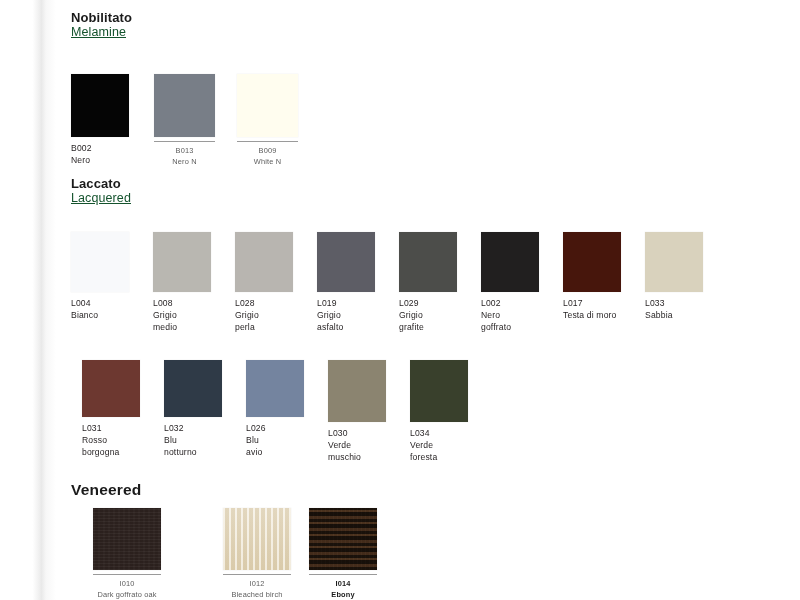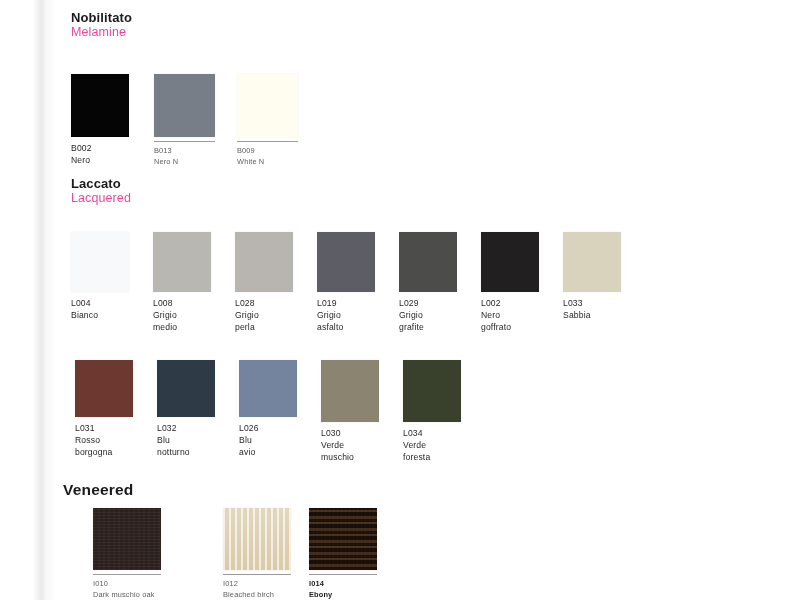--- a/index.html
+++ b/index.html
@@ -22,42 +22,42 @@
 
   #sheet{position:absolute;left:0;top:0;width:800px;height:600px;}
 
   
   .section{position:absolute;}
   .sec-head{line-height:1.18;}
   .sec-title{
     font-size:13px;font-weight:700;color:#1a1a1a;letter-spacing:.1px;
   }
   .sec-sub{
-    font-size:12.5px;font-weight:400;color:#ec4899;letter-spacing:.1px;
+    font-size:12.5px;font-weight:400;color:#14532d;letter-spacing:.1px;text-decoration:underline;
   }
   .sec-title.big{font-size:15.5px;letter-spacing:.2px;}
 
   
   .row{position:absolute;display:flex;}
   .cell{position:relative;}
   .chip{
     display:block;
     box-shadow:0 0 0 0.5px rgba(0,0,0,0.04);
   }
   .caption{
     font-size:8.6px;line-height:1.42;color:#231f20;letter-spacing:.15px;
     margin-top:5px;white-space:pre-line;
   }
 
   
   .cell.ruled .rule{
     display:block;height:1px;background:#9a9a9a;margin-top:4px;
   }
   .cell.ruled .caption{
-    margin-top:4px;color:#5d5d5d;font-size:7.4px;line-height:1.45;
+    text-align:center;margin-top:4px;color:#5d5d5d;font-size:7.4px;line-height:1.45;
   }
   .cell.ruled.strong .caption{color:#1b1b1b;font-weight:700;}
   .cell.noline .rule{background:transparent;}
   .cell.noline .caption{text-align:left;color:#231f20;font-size:8.6px;font-weight:400;margin-top:5px;}
 
   
   .grain-oak{
     background-color:#2e2320;
     background-image:
       repeating-linear-gradient(0deg, rgba(255,255,255,.035) 0px, rgba(255,255,255,.035) 1px, rgba(0,0,0,.05) 1px, rgba(0,0,0,.05) 3px),
@@ -153,29 +153,33 @@
       <div class="caption"><span>L029</span><br><span>Grigio
 grafite</span></div>
     </div>
 
     <div class="cell" style="width:58px;margin-right:24px;">
       <span class="chip" style="width:58px;height:60px;background:#211f1f;"></span>
       <div class="caption"><span>L002</span><br><span>Nero
 goffrato</span></div>
     </div>
 
+    <div class="cell" style="width:58px;margin-right:24px;">
+      <span class="chip" style="width:58px;height:60px;background:#47160c;"></span>
+      <div class="caption"><span>L017</span><br><span>Testa di moro</span></div>
+    </div>
 
     <div class="cell" style="width:58px;">
       <span class="chip" style="width:58px;height:60px;background:#d9d2bd;"></span>
       <div class="caption"><span>L033</span><br><span>Sabbia</span></div>
     </div>
 
   </div>
 
-  <div class="row" style="left:75px;top:360px;align-items:flex-start;">
+  <div class="row" style="left:82px;top:360px;align-items:flex-start;">
 
     <div class="cell" style="width:58px;margin-right:24px;">
       <span class="chip" style="width:58px;height:57px;background:#6d3830;"></span>
       <div class="caption"><span>L031</span><br><span>Rosso
 borgogna</span></div>
     </div>
 
     <div class="cell" style="width:58px;margin-right:24px;">
       <span class="chip" style="width:58px;height:57px;background:#2f3a47;"></span>
       <div class="caption"><span>L032</span><br><span>Blu
@@ -195,32 +199,32 @@
     </div>
 
     <div class="cell" style="width:58px;">
       <span class="chip" style="width:58px;height:62px;background:#39402c;"></span>
       <div class="caption"><span>L034</span><br><span>Verde
 foresta</span></div>
     </div>
 
   </div>
 
-  <div class="section" style="left:63px;top:481px;">
+  <div class="section" style="left:71px;top:481px;">
     <div class="sec-head">
       <div class="sec-title big">Veneered</div>
     </div>
   </div>
 
   <div class="row" style="left:71px;top:508px;">
 
     <div class="cell ruled" style="width:68px;margin-right:18px;padding-left:22px;">
       <span class="chip grain-oak" style="width:68px;height:62px;"></span>
       <span class="rule"></span>
-      <div class="caption"><span>I010</span><br><span>Dark muschio oak</span></div>
+      <div class="caption"><span>I010</span><br><span>Dark goffrato oak</span></div>
     </div>
 
     <div class="cell ruled" style="width:68px;margin-right:18px;padding-left:44px;">
       <span class="chip grain-birch" style="width:68px;height:62px;"></span>
       <span class="rule"></span>
       <div class="caption"><span>I012</span><br><span>Bleached birch</span></div>
     </div>
 
     <div class="cell ruled strong" style="width:68px;">
       <span class="chip grain-ebony" style="width:68px;height:62px;"></span>

